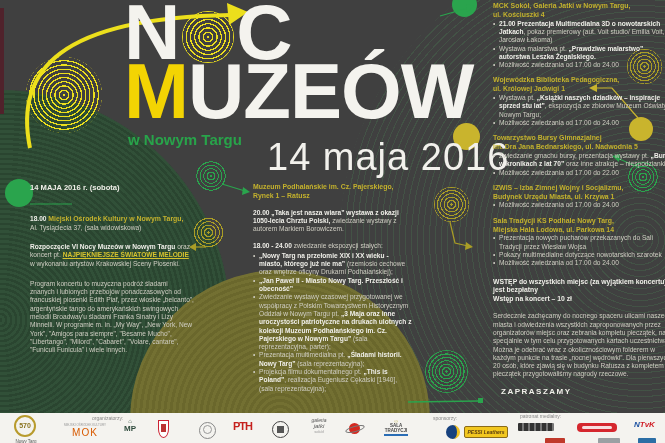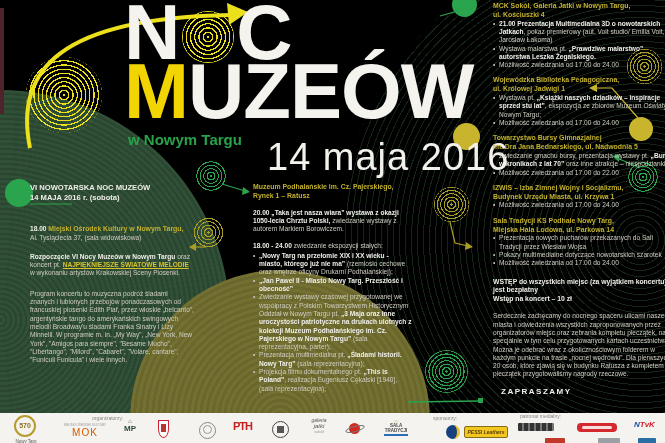--- a/index.html
+++ b/index.html
@@ -1,19 +1,19 @@
 <!DOCTYPE html>
 <html><head>
 <meta charset="utf-8">
 <style>
   * { margin:0; padding:0; box-sizing:border-box; }
   html,body { background:#222; }
   .poster {
     position:relative; width:665px; height:443px; overflow:hidden;
-    background:#000000; color:#cfcdc2;
+    background:#404040; color:#cfcdc2;
     font-family:"Liberation Sans", sans-serif;
   }
   .abs { position:absolute; }
   .ring-circle { position:absolute; border-radius:50%; }
   
   .bg-green-left { left:-230px; top:90px; width:460px; height:460px;
     background:repeating-radial-gradient(circle, #2a4530 0 2.5px, #315038 2.5px 5px); }
   .bg-olive { left:130px; top:270px; width:300px; height:300px;
     background:repeating-radial-gradient(circle, #6a672c 0 3px, #737032 3px 6px); }
   .bg-rings-right { left:340px; top:-60px; width:600px; height:600px;
@@ -91,21 +91,20 @@
     <rect x="478" y="398" width="5" height="5" fill="#2aa44d"></rect>
   </svg>
 
   <div class="abs t-big" style="left:124px;top:-7px;"><span>N</span><span style="margin-left:57px;">C</span></div>
   <div class="abs t-big" style="left:124px;top:52px;"><span class="t-yellow">M</span><span>UZEÓW</span></div>
   <div class="abs t-place" style="left:128px;top:131px;">w Nowym Targu</div>
   <div class="abs t-date" style="left:267px;top:136px;">14 maja 2016</div>
 
   <div class="abs col" style="left:30px;top:183px;width:164px;">
     <div class="bw" style="font-size:7.6px;line-height:1.3;">
-      <div>VI NOWOTARSKA NOC MUZEÓW</div>
       <div>14 MAJA 2016 r. (sobota)</div>
     </div>
     <div style="margin-top:22px;">
       <span class="bw">18.00</span>
       <span class="yh">Miejski Ośrodek Kultury w Nowym Targu,</span>
       <div>Al. Tysiąclecia 37, (sala widowiskowa)</div>
     </div>
     <div style="margin-top:11px;">
       <span class="bw">Rozpoczęcie VI Nocy Muzeów w Nowym Targu</span>
       <span>oraz koncert pt. </span><span class="concert">NAJPIĘKNIEJSZE ŚWIATOWE MELODIE</span><span> w wykonaniu artystów Krakowskiej Sceny Piosenki.</span>

